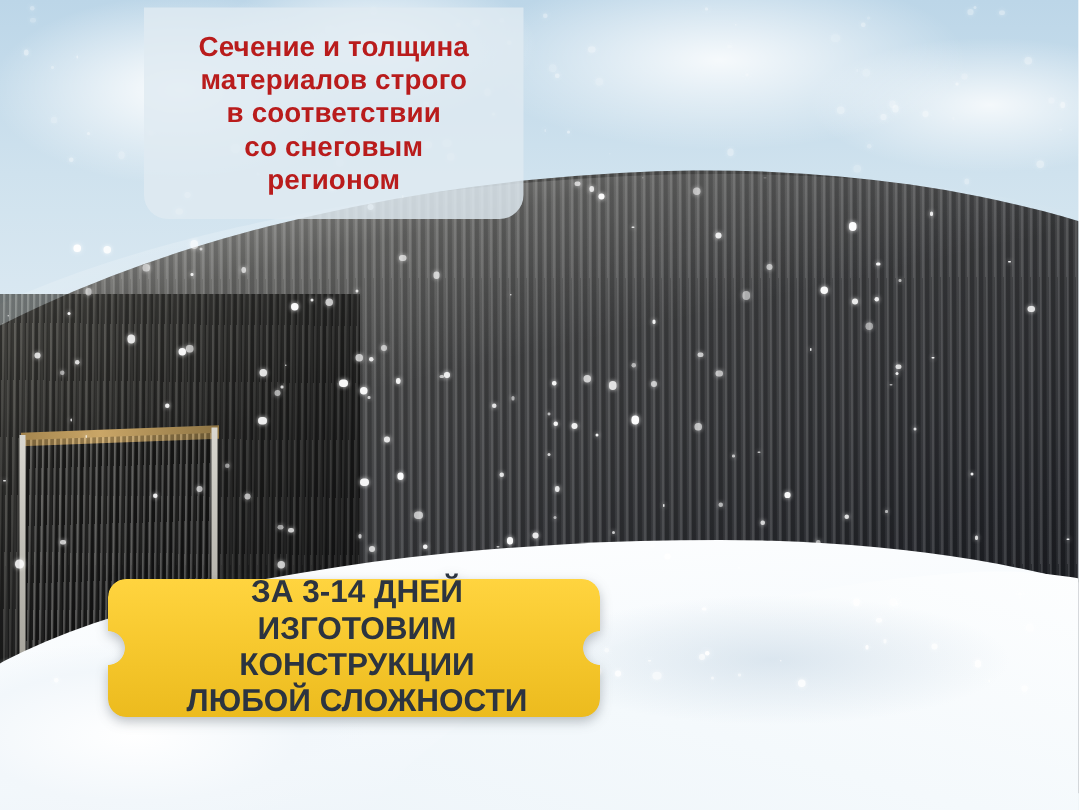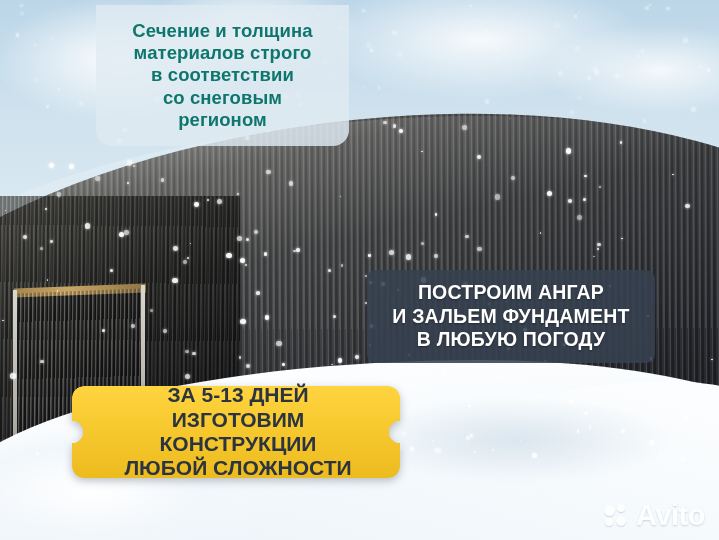--- a/index.html
+++ b/index.html
@@ -203,21 +203,21 @@
     border-radius: 50%;
     background: #ffffff;
     box-shadow: 0 0 3px rgba(255,255,255,0.9);
   }
 
   
 
   .info-card {
     position: absolute;
     background: rgba(223,234,242,0.82);
-    color: #0f766e;
+    color: #b91c1c;
     text-align: center;
     font-weight: bold;
     line-height: 1.20;
     letter-spacing: 0.1px;
     display: flex;
     align-items: center;
     justify-content: flex-start;
     padding: 6px 10px;
     box-sizing: border-box;
   }
@@ -603,36 +603,22 @@
 
   <div class="info-card" id="card-spec">
     <span class="lines">Сечение и толщина
 материалов строго
 в соответствии
 со снеговым
 регионом</span>
   </div>
 
 
-  <div id="badge-weather">
-    <span class="lines">ПОСТРОИМ АНГАР
-И ЗАЛЬЕМ ФУНДАМЕНТ
-В ЛЮБУЮ ПОГОДУ</span>
-  </div>
 
   <div id="badge-terms">
     <span class="ticket-bg"></span>
-    <span class="lines">ЗА 5-13 ДНЕЙ
+    <span class="lines">ЗА 3-14 ДНЕЙ
 ИЗГОТОВИМ КОНСТРУКЦИИ
 ЛЮБОЙ СЛОЖНОСТИ</span>
   </div>
 
-  <div id="watermark">
-    <span class="wm-dots">
-      <i class="wm-d1"></i>
-        <i class="wm-d2"></i>
-        <i class="wm-d3"></i>
-        <i class="wm-d4"></i>
-    </span>
-    <span class="wm-text">Avito</span>
-  </div>
 
 </div>
 
 </body></html>

